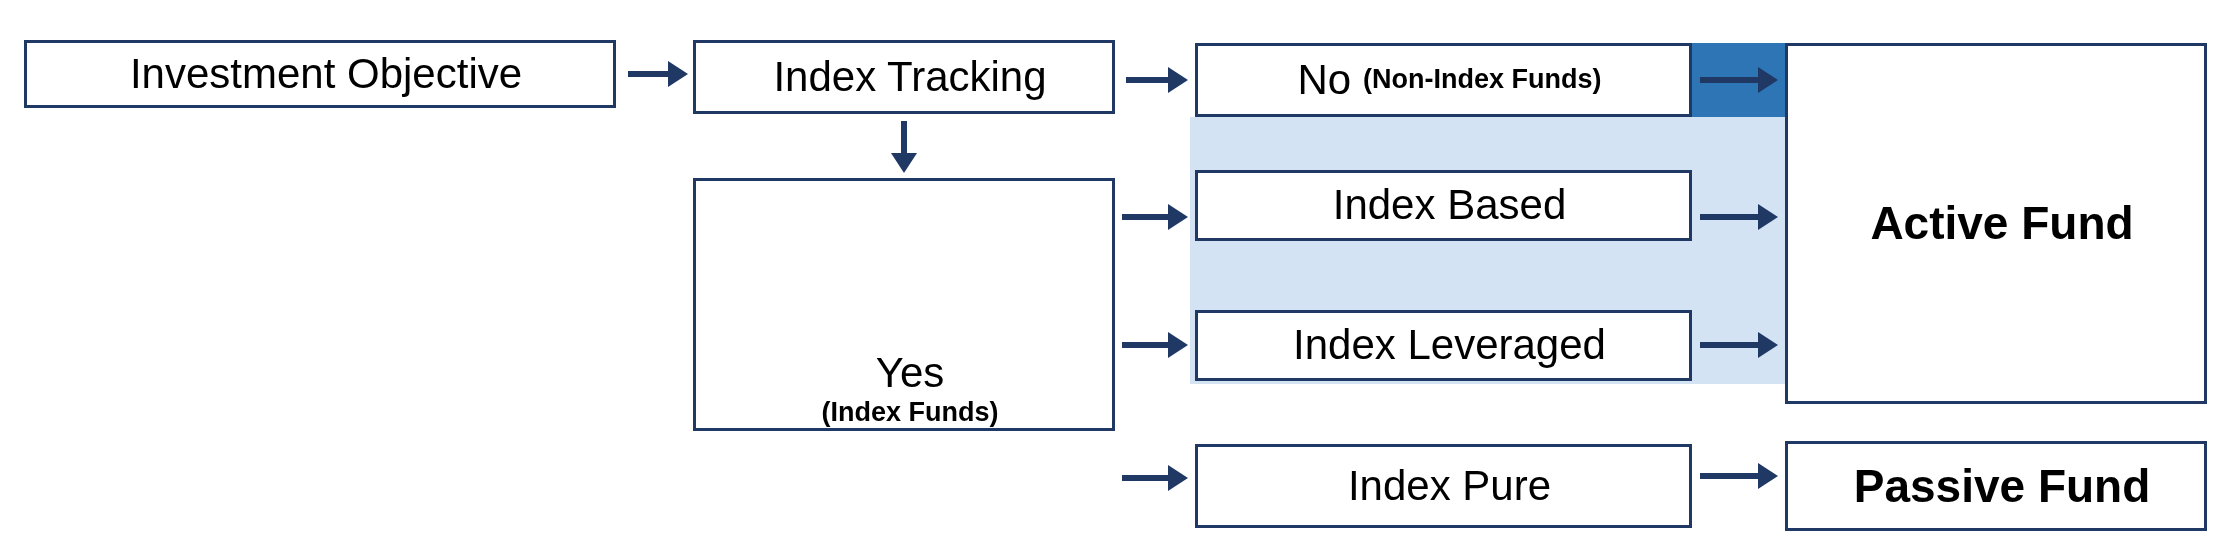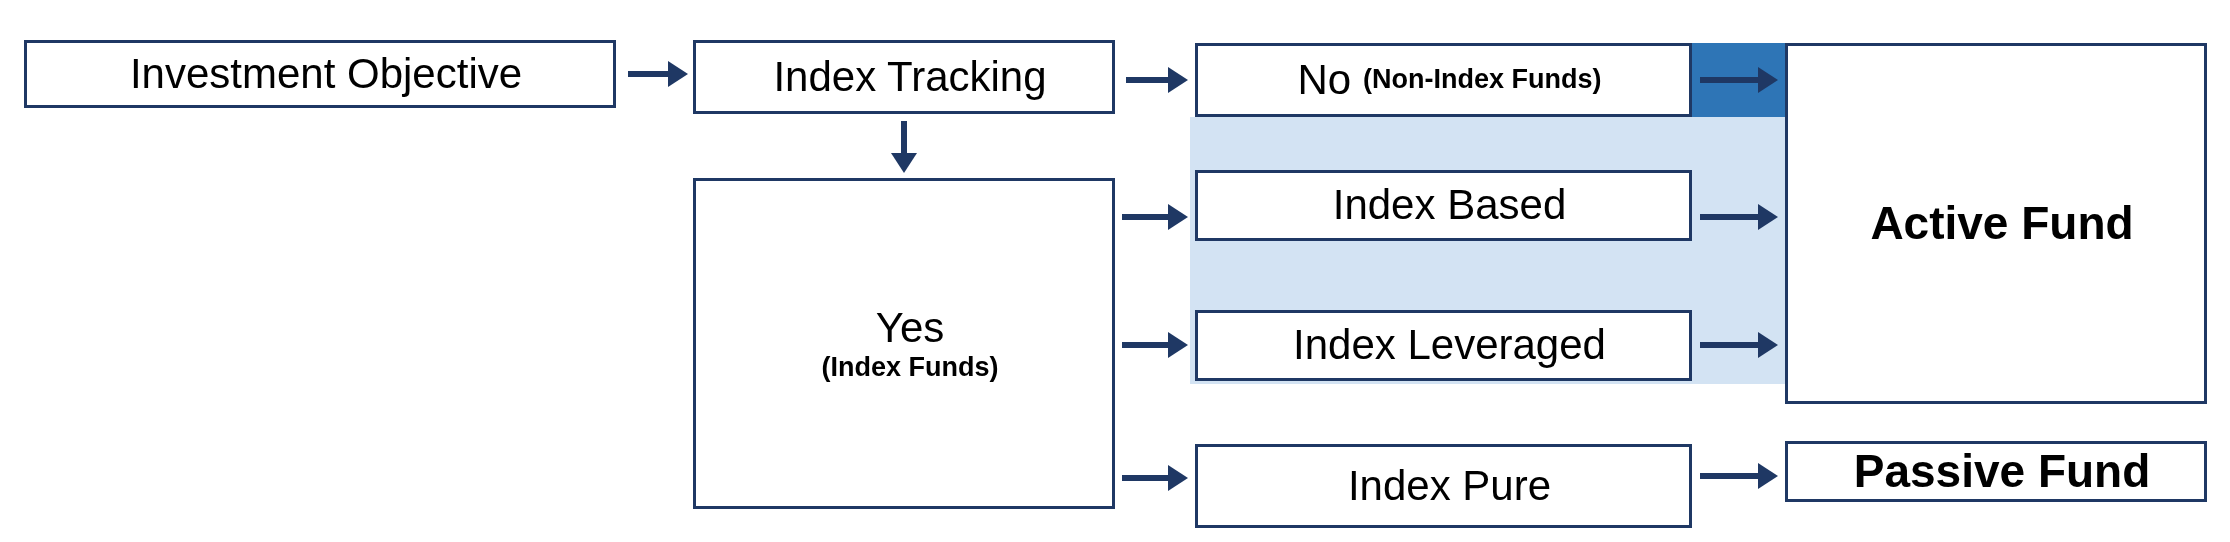--- a/index.html
+++ b/index.html
@@ -81,42 +81,42 @@
 
   <div class="node" style="left:693px; top:40px; width:422px; height:74px;">
     <span>Index Tracking</span>
   </div>
 
   <div class="node" style="left:1195px; top:43px; width:497px; height:74px;">
     <span>No</span>
     <span class="sub inline">(Non-Index Funds)</span>
   </div>
 
-  <div class="node column" style="left:693px; top:178px; width:422px; height:331px;">
+  <div class="node column" style="left:693px; top:178px; width:422px; height:253px;justify-content:flex-end;">
     <span>Yes</span>
     <span class="sub">(Index Funds)</span>
   </div>
 
   <div class="node" style="left:1195px; top:170px; width:497px; height:71px;">
     <span>Index Based</span>
   </div>
 
   <div class="node" style="left:1195px; top:310px; width:497px; height:71px;">
     <span>Index Leveraged</span>
   </div>
 
   <div class="node" style="left:1195px; top:444px; width:497px; height:84px;">
     <span>Index Pure</span>
   </div>
 
   <div class="node result" style="left:1785px; top:43px; width:422px; height:361px;">
     <span>Active Fund</span>
   </div>
 
-  <div class="node result" style="left:1785px; top:441px; width:422px; height:61px;">
+  <div class="node result" style="left:1785px; top:441px; width:422px; height:90px;">
     <span>Passive Fund</span>
   </div>
 
   <div class="arrow right" style="left:628px; top:60px; width:60px;">
     <span class="shaft"></span>
     <span class="head"></span>
   </div>
 
   <div class="arrow down" style="left:890px; top:121px; height:52px;">
     <span class="shaft"></span>

